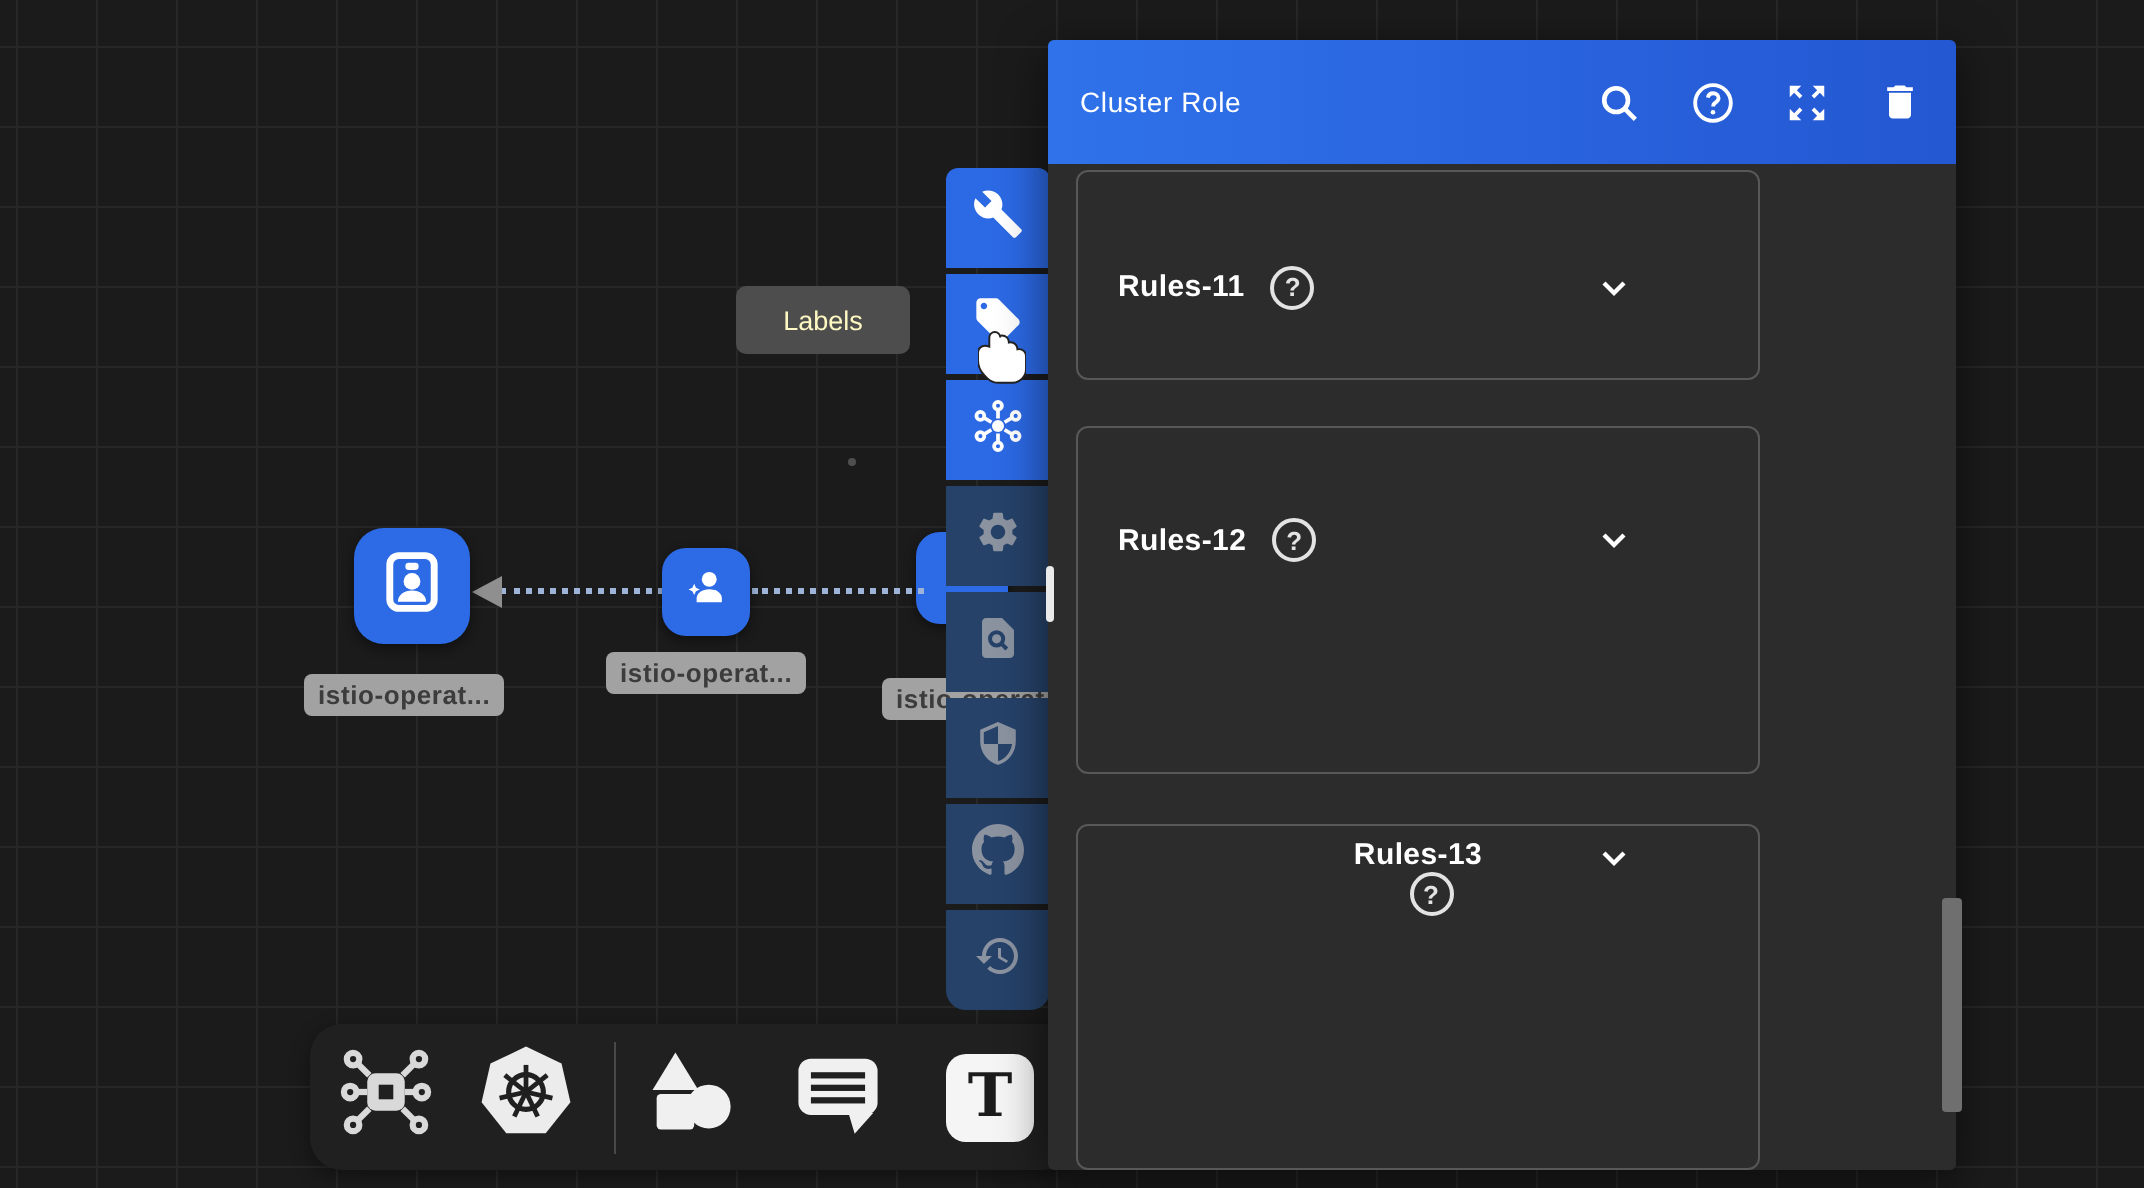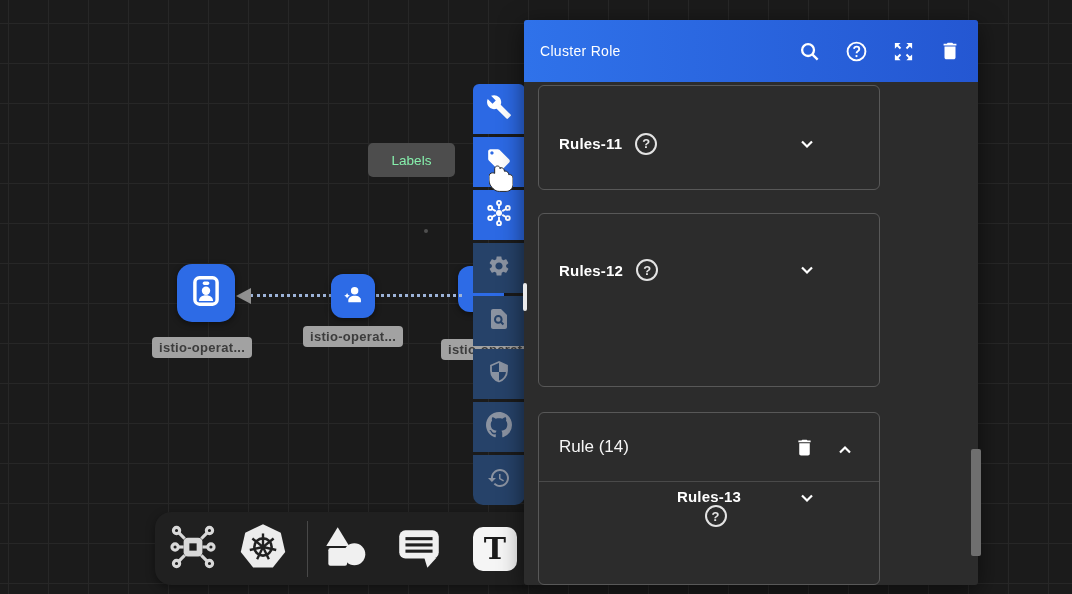--- a/index.html
+++ b/index.html
@@ -41,21 +41,21 @@
   
   .vtoolbar{position:absolute;left:473px;top:84px;width:52px;z-index:5;}
   .vcell{width:52px;height:50px;margin-bottom:3px;display:flex;align-items:center;justify-content:center;}
   .vcell.blue{background:var(--accent-blue);}
   .vcell.navy{background:var(--toolbar-navy);}
   .vcell.first{border-radius:6px 6px 0 0;}
   .vcell.last{border-radius:0 0 10px 10px;margin-bottom:0;}
 
   
   .tooltip{position:absolute;left:368px;top:143px;width:87px;height:34px;background:#4d4d4d;border-radius:5px;
-    color:#86efac;font-size:13.5px;display:flex;align-items:center;justify-content:center;z-index:6;}
+    color:#fef9c3;font-size:13.5px;display:flex;align-items:center;justify-content:center;z-index:6;}
 
   
   .cursor{position:absolute;left:489px;top:164px;z-index:20;}
 
   
   .btoolbar{position:absolute;left:155px;top:512px;width:383px;height:73px;background:#202020;border-radius:16px;
     display:flex;align-items:center;z-index:4;box-shadow:0 3px 10px rgba(0,0,0,.4);}
   .btool{display:flex;align-items:center;justify-content:center;}
   .bdivider{width:1px;height:56px;background:#484848;margin:0 12px 0 18px;}
   .ticon{width:44px;height:44px;background:#f5f5f5;border-radius:10px;display:flex;align-items:center;justify-content:center;}
@@ -337,33 +337,20 @@
             </span>
           <span class="row-chevdown">
             <svg width="20" height="20" viewBox="0 0 24 24" fill="none" stroke="#fff" stroke-width="2.6">
                 <polyline points="6 9 12 15 18 9"></polyline>
               </svg>
           </span>
         </div>
       </div>
 
       <div class="sectbox box3">
-        <div class="rule-header">
-          <span class="rule-title">Rule (14)</span>
-          <span class="row-trash">
-            <svg width="21" height="21" viewBox="0 0 24 24">
-                <path fill="#fff" d="M6 19c0 1.1.9 2 2 2h8c1.1 0 2-.9 2-2V7H6v12zM19 4h-3.5l-1-1h-5l-1 1H5v2h14V4z"></path>
-              </svg>
-          </span>
-          <span class="row-chevup">
-            <svg width="20" height="20" viewBox="0 0 24 24" fill="none" stroke="#fff" stroke-width="2.6">
-                <polyline points="6 15 12 9 18 15"></polyline>
-              </svg>
-          </span>
-        </div>
         <div class="rules-row">
           <span class="rules-label">Rules-13</span>
           <span class="helpcirc">
               <span>?</span>
             </span>
           <span class="row-chevdown">
             <svg width="20" height="20" viewBox="0 0 24 24" fill="none" stroke="#fff" stroke-width="2.6">
                 <polyline points="6 9 12 15 18 9"></polyline>
               </svg>
           </span>

